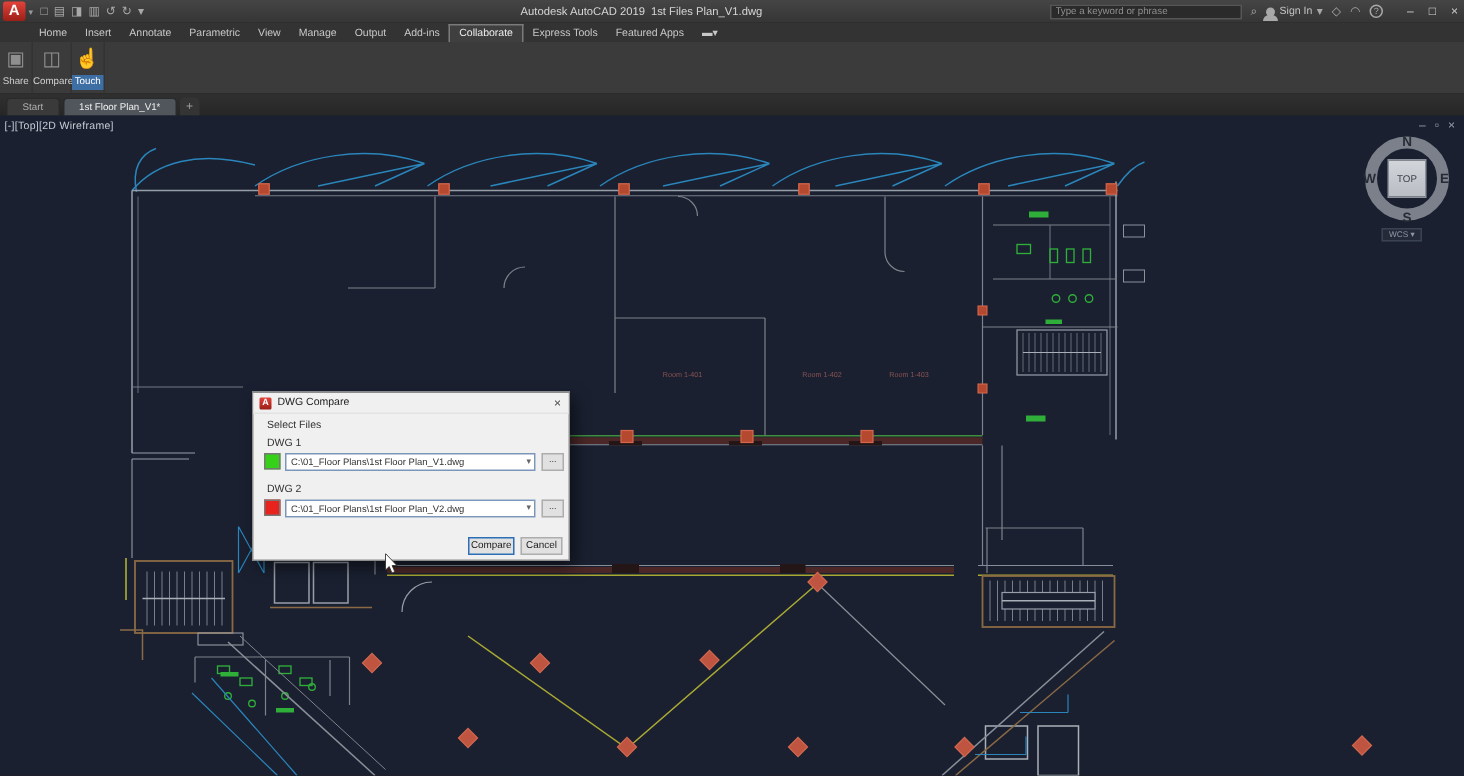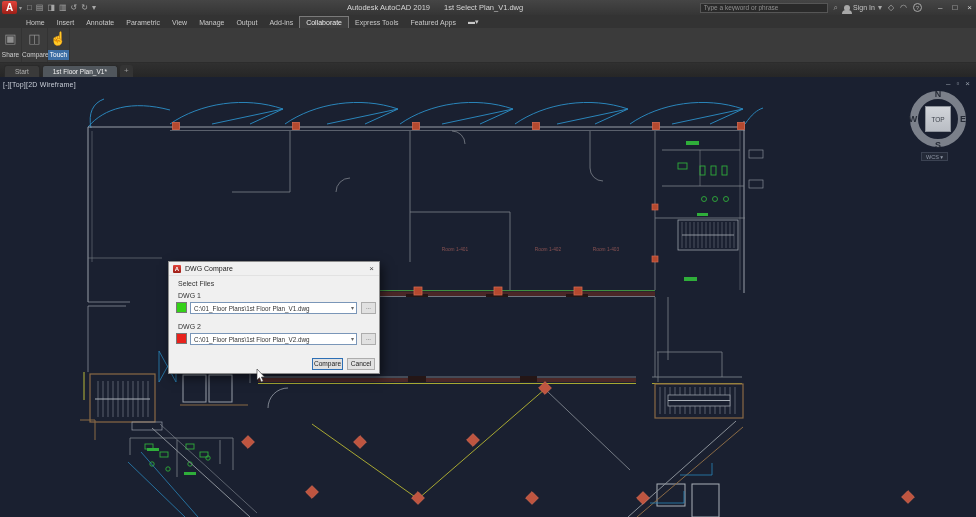--- a/index.html
+++ b/index.html
@@ -8,21 +8,21 @@
 
   
   .titlebar { position:absolute; left:0; top:0; width:976px; height:15px;
     background:linear-gradient(#454545,#353535); color:#c9c9c9; font-size:7px; }
   .acad-logo { position:absolute; left:2px; top:1px; width:15px; height:13px;
     background:linear-gradient(#e2433a,#9c1f17); color:#fff; font-weight:bold;
     font-size:10px; text-align:center; line-height:13px; border-radius:2px; }
   .logo-caret { position:absolute; left:19px; top:4px; color:#9a9a9a; font-size:6px; }
   .qat { position:absolute; left:27px; top:2px; display:flex; gap:4px; color:#a8a8a8; font-size:8px; line-height:11px;}
   .qat span { cursor:default; }
-  .tb-title { position:absolute; left:347px; top:3px; display:flex; gap:14px; color:#d6d6d6; font-size:7.5px; }
+  .tb-title { position:absolute; left:347px; top:3px; display:flex; gap:4px; color:#d6d6d6; font-size:7.5px; }
   .tb-right { position:absolute; right:4px; top:1px; display:flex; align-items:center; gap:6px; height:13px; }
   .search-box { width:128px; height:10px; background:#2a2a2a; border:1px solid #565656;
     color:#bbb; font-size:6.5px; padding:0 3px; font-family:"Liberation Sans",sans-serif; }
   .search-box::placeholder { color:#8f8f8f; }
   .mini-icon { color:#a8a8a8; font-size:8px; line-height:12px; }
   .signin { display:flex; align-items:center; gap:3px; color:#c4c4c4; font-size:7px; }
   .person { width:6px; height:6px; border-radius:50%; background:#a8a8a8; position:relative; }
   .person::after { content:""; position:absolute; left:-2px; top:5px; width:10px; height:4px;
     border-radius:4px 4px 0 0; background:#a8a8a8; }
   .helpq { width:9px; height:9px; border:1px solid #a8a8a8; border-radius:50%;
@@ -110,21 +110,21 @@
     <span>□</span>
     <span>▤</span>
     <span>◨</span>
     <span>▥</span>
     <span>↺</span>
     <span>↻</span>
     <span>▾</span>
   </div>
   <div class="tb-title">
     <span>Autodesk AutoCAD 2019</span>
-    <span>1st Select Plan_V1.dwg</span>
+    <span>1st Files Plan_V1.dwg</span>
   </div>
   <div class="tb-right">
     <input class="search-box" placeholder="Type a keyword or phrase" style="">
     <span class="mini-icon">⌕</span>
     <div class="signin">
       <span class="person"></span>
       <span>Sign In</span>
       <span class="mini-icon">▾</span>
     </div>
     <span class="mini-icon">◇</span>

